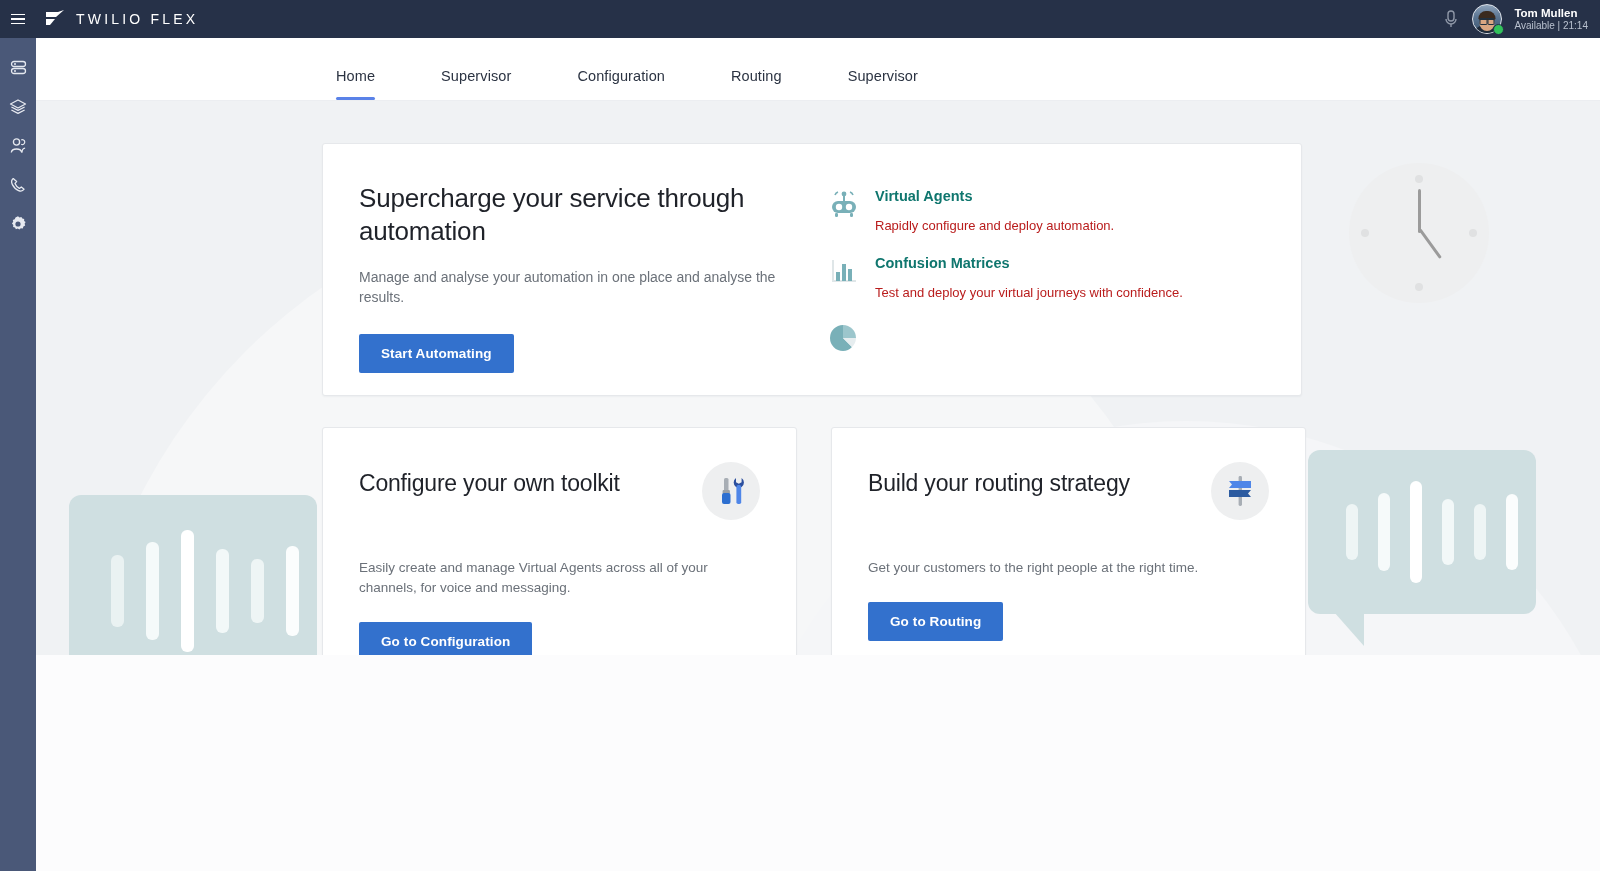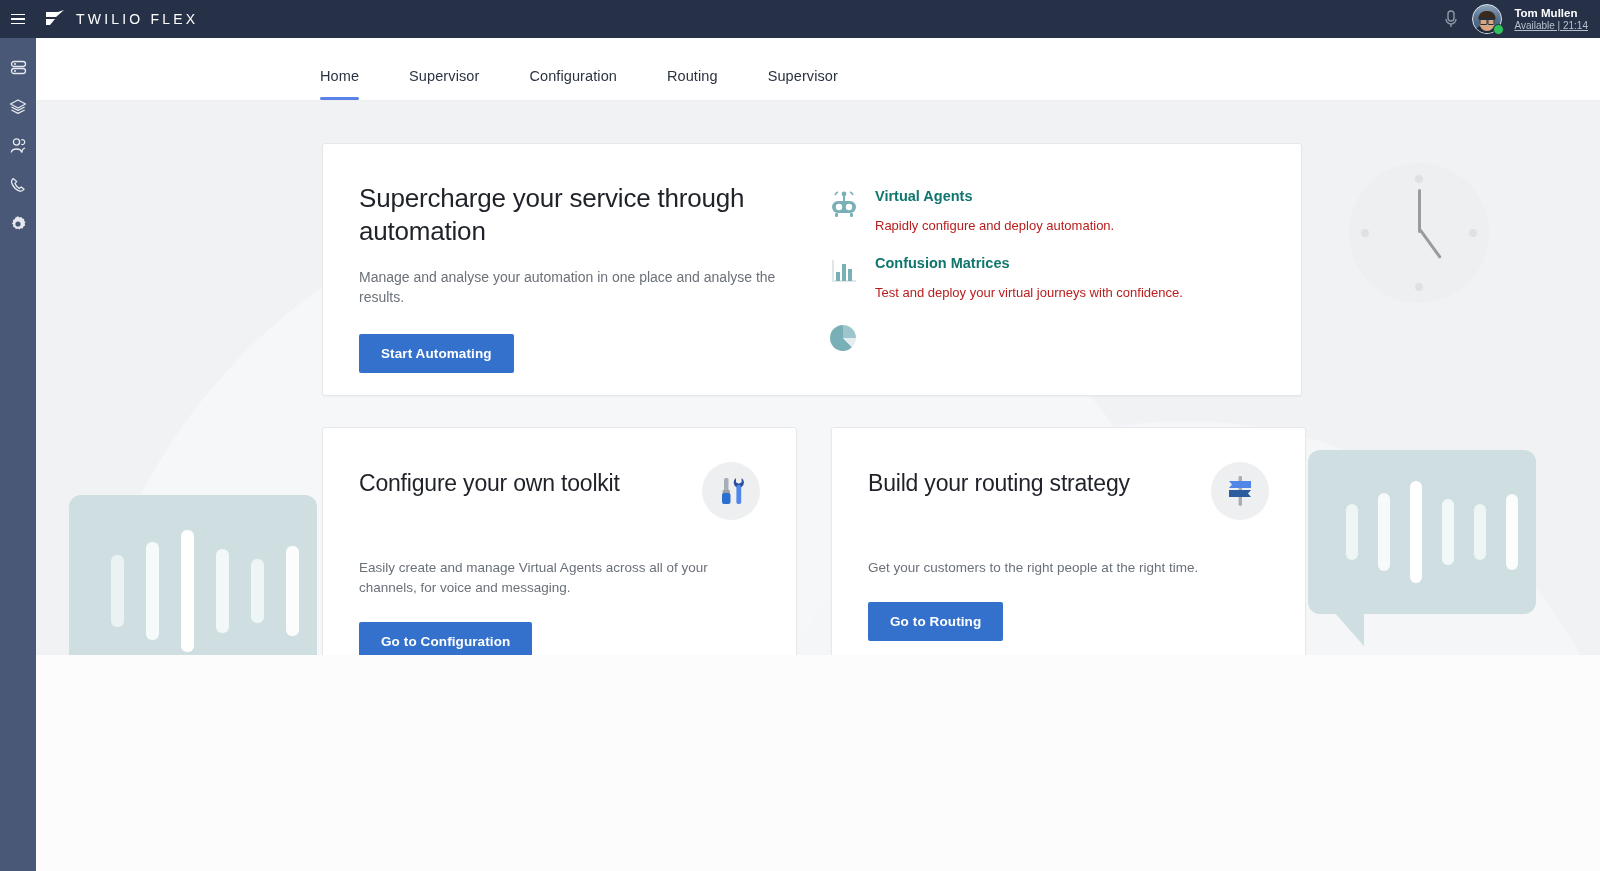--- a/index.html
+++ b/index.html
@@ -68,21 +68,21 @@
     position:absolute; left:50%; bottom:-2px; transform:translateX(-50%);
     width:26px;height:10px;border-radius:10px 10px 0 0;background:#1f2b3a;
   }
   #status-dot {
     position: absolute; right: -2px; bottom: -1px;
     width: 11px; height: 11px; border-radius: 50%;
     background: #32c25b; border: 1.5px solid #263148;
   }
   #user-meta { line-height: 1.25; }
   #user-name { color: #ffffff; font-size: 11.5px; font-weight: bold; }
-  #user-status { color: #b9c1cf; font-size: 10px; text-decoration: underline; }
+  #user-status { color: #b9c1cf; font-size: 10px; }
 
   
   #rail {
     position: absolute; top: 38px; left: 0;
     width: 36px; height: 833px;
     background: #4a5878;
     display: flex; flex-direction: column;
     align-items: center; padding-top: 10px; gap: 0;
     z-index: 40;
   }
@@ -101,20 +101,21 @@
     border-bottom: 1px solid #eceef1;
     display: flex; align-items: flex-end;
     padding-left: 284px;
     z-index: 30;
   }
   .nav-tab {
     font-size: 14.5px; color: #2b3342;
     padding: 0 0 16px 0; margin-right: 50px;
     cursor: pointer; position: relative;
     letter-spacing: .1px;
+    margin-left: 16px;
   }
   .nav-tab.active:after {
     content: ""; position: absolute;
     left: 0; right: 0; bottom: 0;
     height: 3px; background: #5a82e8;
     border-radius: 2px;
   }
 
   
   #canvas {

